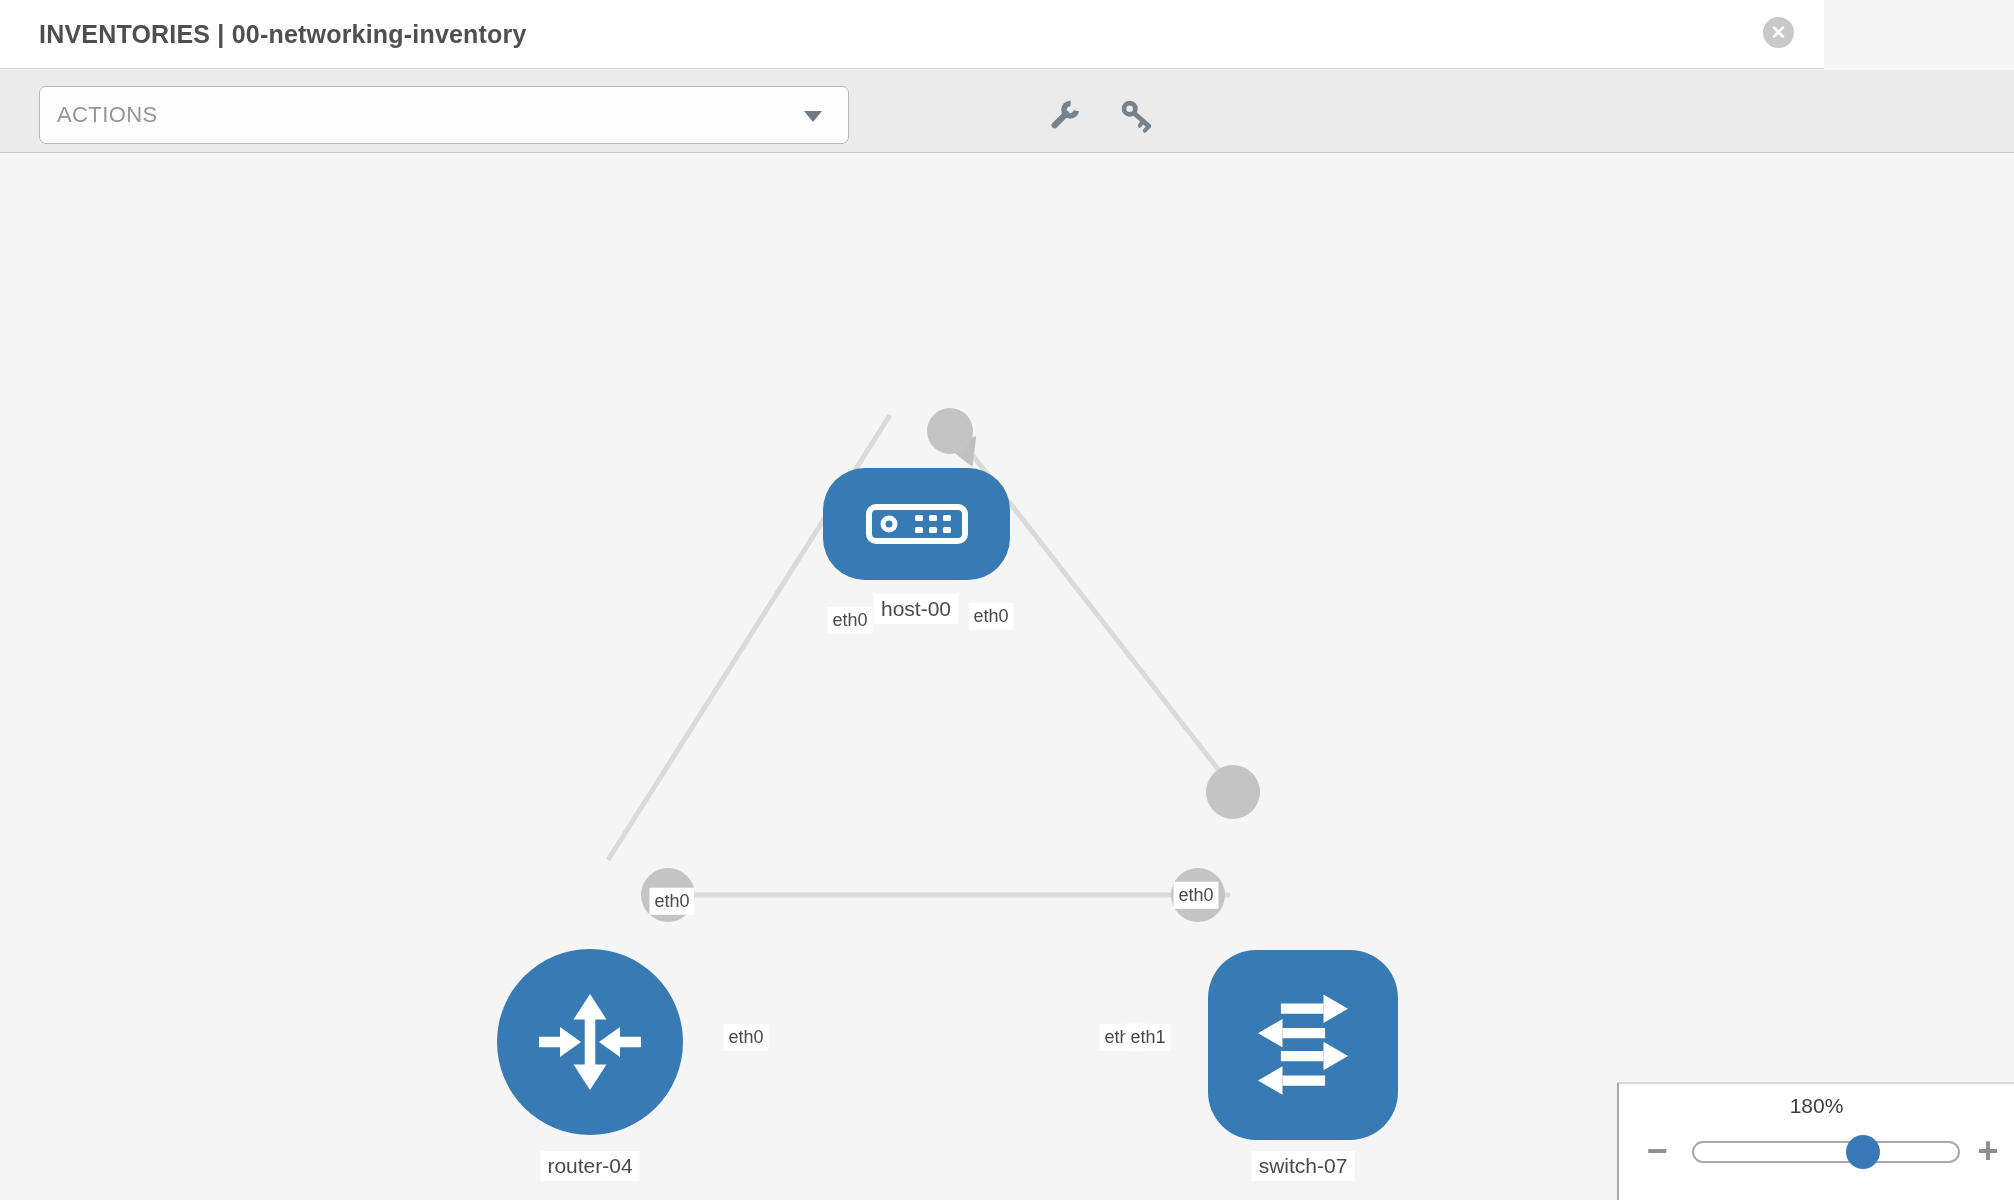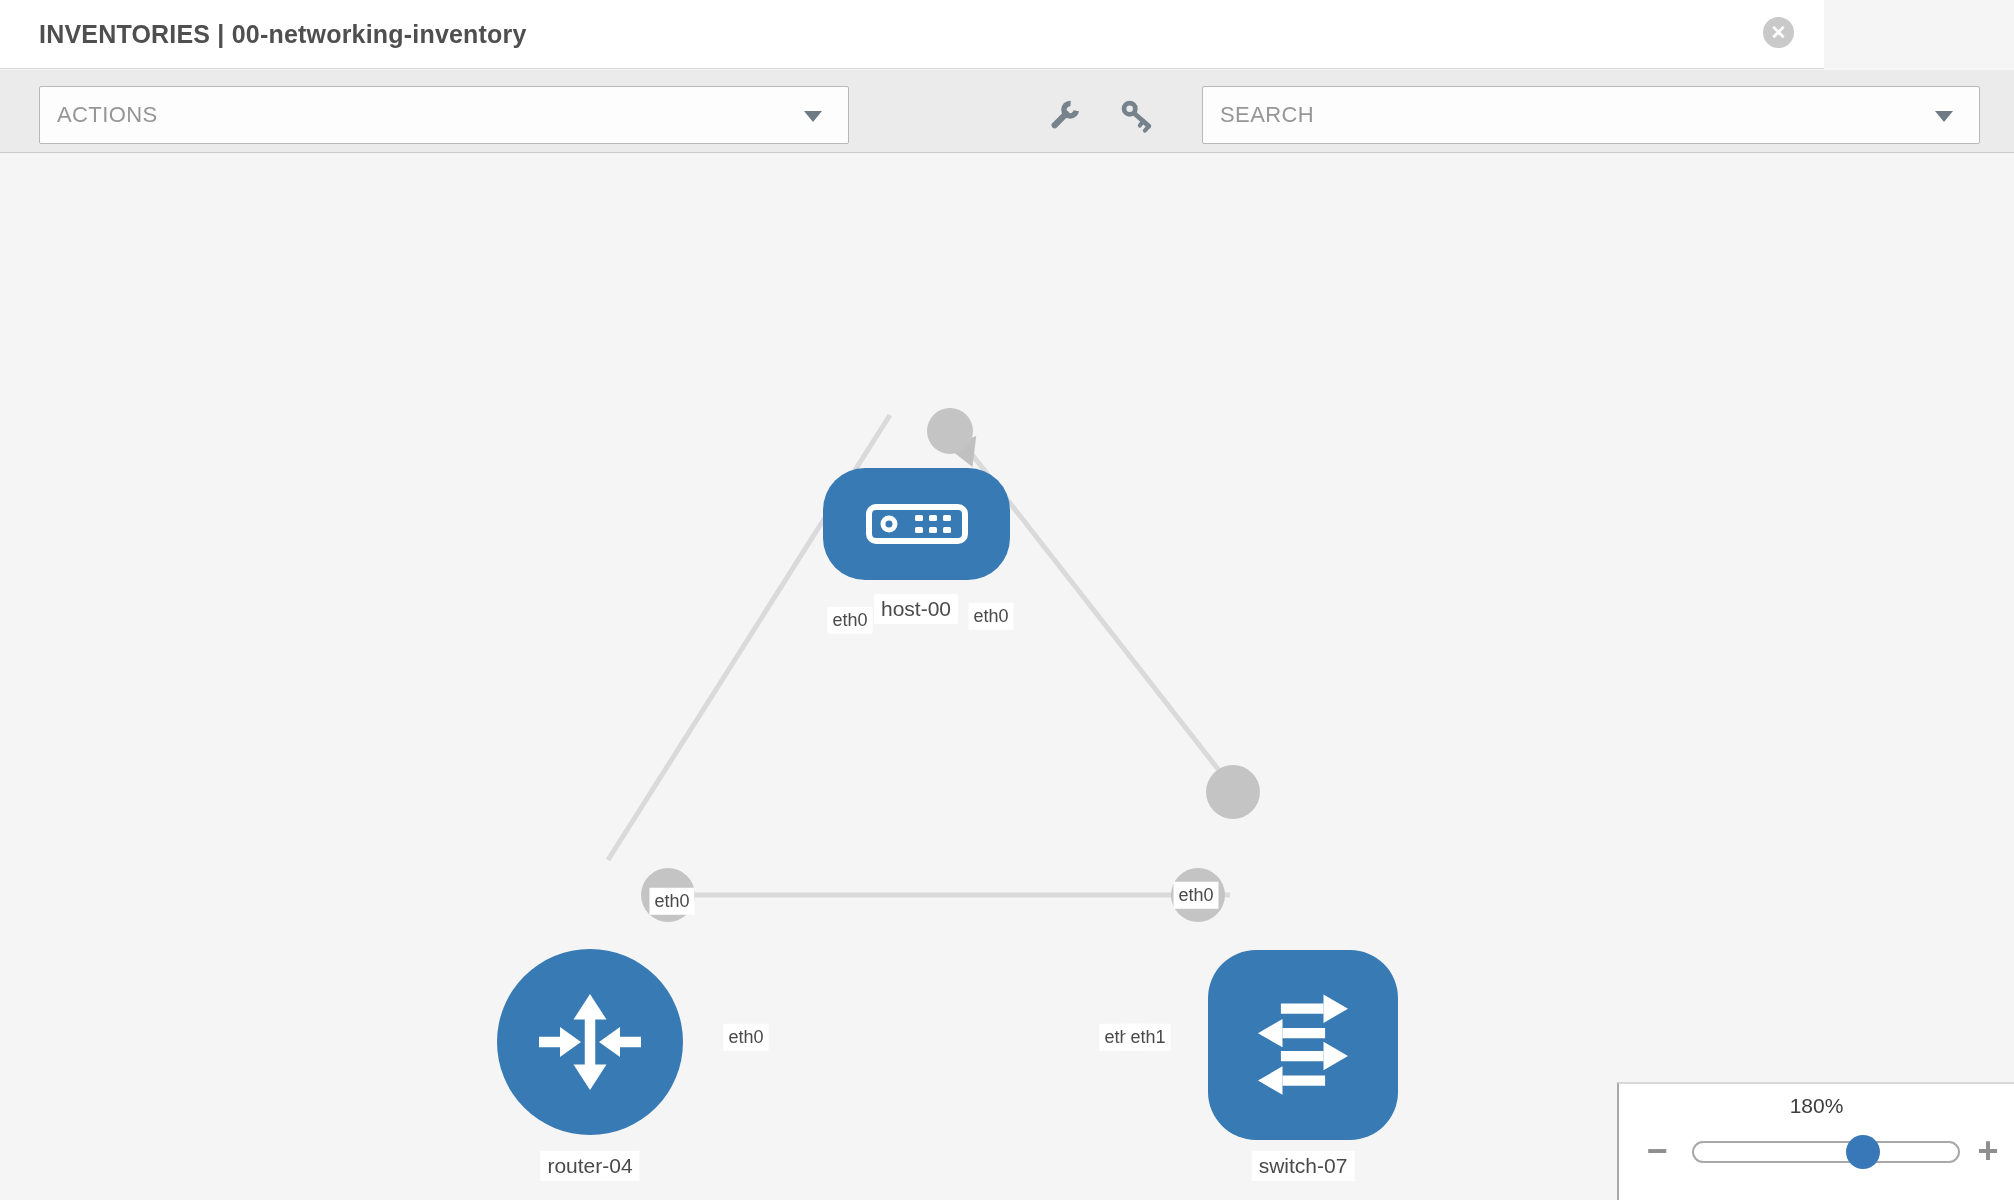--- a/index.html
+++ b/index.html
@@ -12,21 +12,21 @@
   .title { position:absolute; left:39px; top:50%; transform:translateY(-50%);
     font-size:25px; font-weight:700; color:#4f4f4f; letter-spacing:.2px; }
   .close-btn { position:absolute; right:30px; top:17px; width:31px; height:31px;
     border-radius:50%; background:#c9c9c9; color:#ffffff; text-align:center;
     line-height:31px; font-size:19px; font-weight:700; cursor:pointer; }
 
   
   .toolbar { position:absolute; left:0; top:70px; width:2014px; height:83px;
     background:#ebebeb; border-bottom:1px solid #c9c9c9; z-index:30; }
   .dropdown { position:absolute; top:16px; height:58px; background:#fdfdfd;
-    border:1px solid #b8b8b8; border-radius:2px; cursor:pointer; }
+    border:1px solid #b8b8b8; border-radius:7px; cursor:pointer; }
   .dd-actions { left:39px;  width:810px; }
   .dd-search  { left:1202px; width:778px; }
   .dd-label { position:absolute; left:17px; top:50%; transform:translateY(-50%);
     font-size:22px; color:#969696; letter-spacing:.4px; }
   .caret { position:absolute; right:26px; top:50%; margin-top:-4px; width:0; height:0;
     border-left:9px solid transparent; border-right:9px solid transparent;
     border-top:11px solid #6e7a84; }
   .tool-ico { position:absolute; top:98px; width:36px; height:36px; cursor:pointer; z-index:31; }
   .ico-wrench { left:1047px; }
   .ico-key    { left:1119px; }
@@ -70,24 +70,20 @@
 <div class="header">
   <div class="title">INVENTORIES | 00-networking-inventory</div>
   <div class="close-btn">
     <span>✕</span>
   </div>
 </div>
 
 <div class="toolbar">
   <div class="dropdown dd-actions">
     <span class="dd-label">ACTIONS</span>
-    <span class="caret"></span>
-  </div>
-  <div class="dropdown dd-search">
-    <span class="dd-label">SEARCH</span>
     <span class="caret"></span>
   </div>
 </div>
 
 <div class="tool-ico ico-wrench">
   <svg viewBox="0 0 32 32" width="36" height="36">
     <g transform="rotate(45 16 15)" stroke="#76828c" fill="none">
       <circle cx="16" cy="8.5" r="5.5" stroke-width="5" stroke-dasharray="21.4 9 5"></circle>
       <line x1="16" y1="13.5" x2="16" y2="28" stroke-width="5.5" stroke-linecap="round"></line>
     </g>

